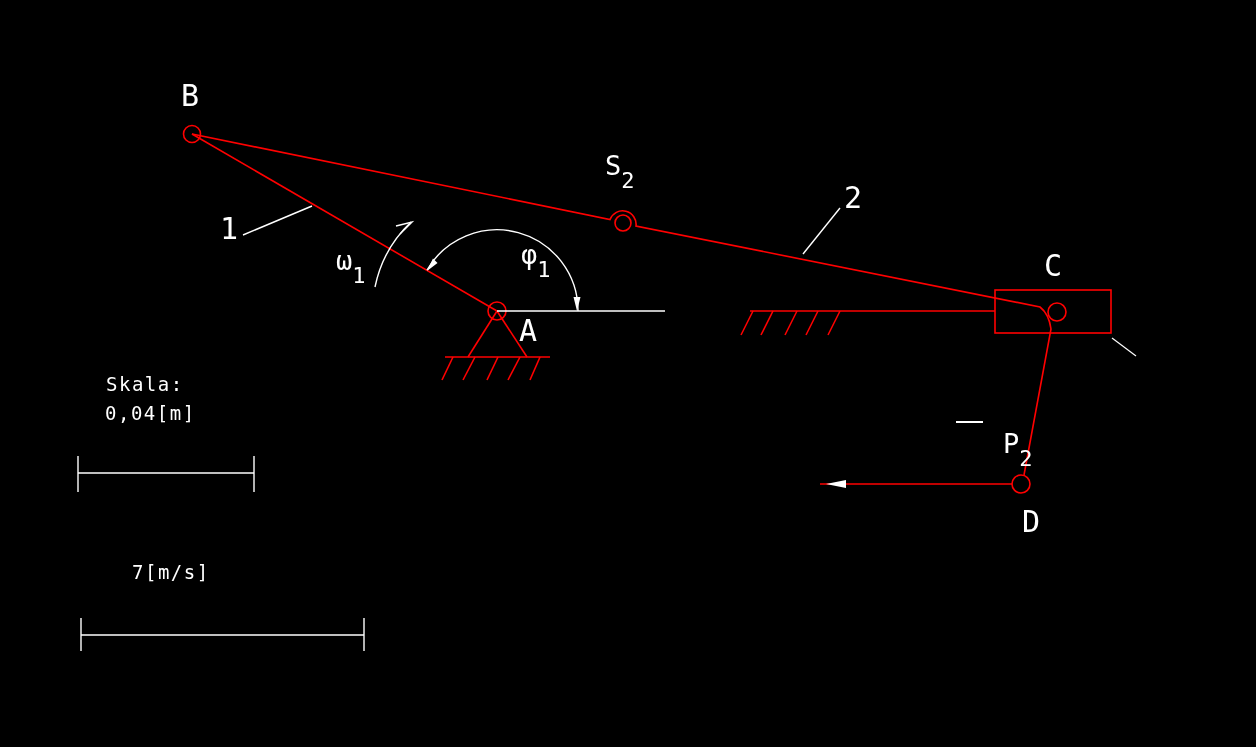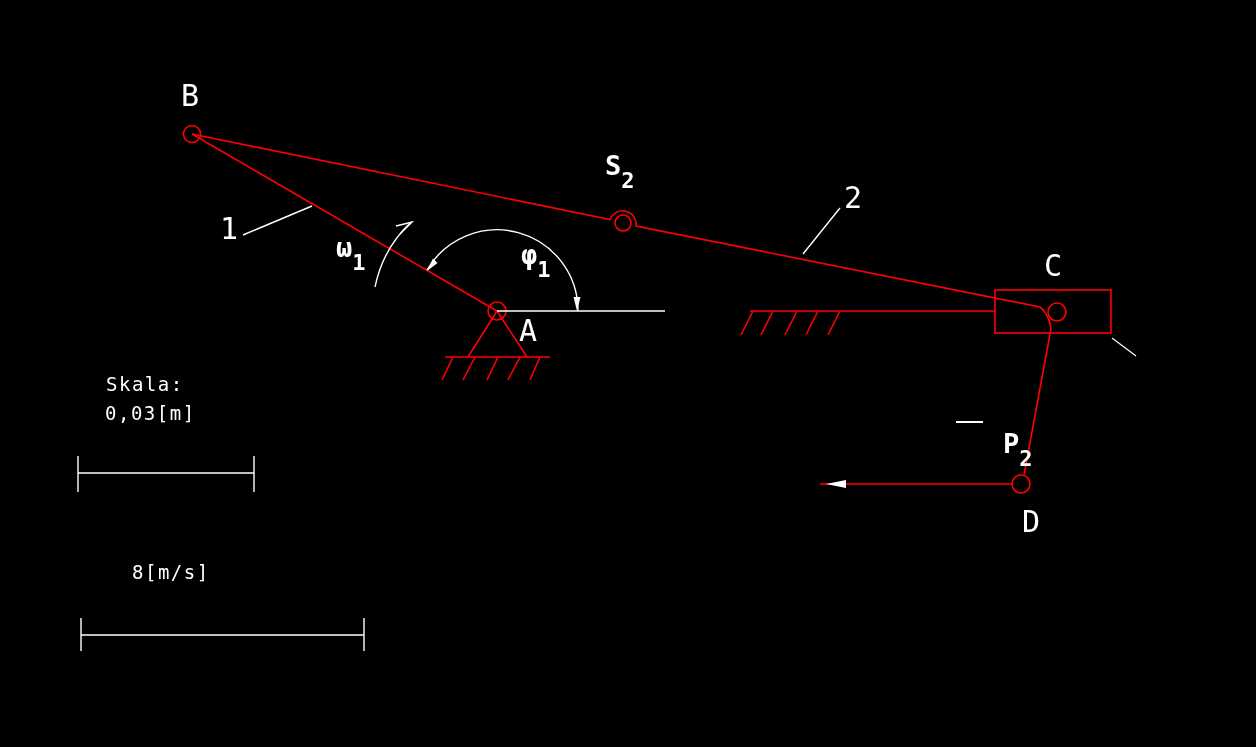--- a/index.html
+++ b/index.html
@@ -12,21 +12,21 @@
   }
   #drawing{position:absolute;left:0;top:0;}
   .lbl{
     position:absolute;
     color:#ffffff;
     line-height:1;
     white-space:nowrap;
     font-weight:normal;
   }
   .big{font-size:30px;}
-  .mid{font-size:27px;font-weight:bold;}
+  .mid{font-size:27px;}
   .leg{font-size:19px;letter-spacing:1.5px;}
   .sub{display:inline-block;font-size:22px;transform:translateY(13px);}
   .overbar{position:absolute;background:#ffffff;height:2px;}
 </style>
 </head>
 <body>
 
 <div id="canvas">
 
   <svg id="drawing" width="1256" height="747" viewBox="0 0 1256 747">
@@ -99,21 +99,21 @@
       <polygon points="577,311 573.5,297 580.5,297"></polygon>
       <polygon points="427,271 433,258.5 437.5,263"></polygon>
       <polygon points="826,484 846,480 846,488"></polygon>
     </g>
   </svg>
 
   <div class="lbl big" style="left:181px;top:81px;">B</div>
 
   <div class="lbl big" style="left:220px;top:214px;">1</div>
 
-  <div class="lbl mid" style="left:336px;top:234px;">
+  <div class="lbl mid" style="left:336px;top:247px;">
     <span>ω</span><span class="sub">1</span>
   </div>
 
   <div class="lbl mid" style="left:521px;top:241px;">
     <span>φ</span><span class="sub">1</span>
   </div>
 
   <div class="lbl big" style="left:519px;top:316px;">A</div>
 
   <div class="lbl mid" style="left:605px;top:152px;">
@@ -126,17 +126,17 @@
 
   <div class="overbar" style="left:956px;top:421px;width:27px;"></div>
   <div class="lbl mid" style="left:1003px;top:430px;">
     <span>P</span><span class="sub">2</span>
   </div>
 
   <div class="lbl big" style="left:1022px;top:507px;">D</div>
 
   <div class="lbl leg" style="left:106px;top:375px;">Skala:</div>
 
-  <div class="lbl leg" style="left:105px;top:404px;">0,03[m]</div>
+  <div class="lbl leg" style="left:105px;top:404px;">0,04[m]</div>
 
-  <div class="lbl leg" style="left:132px;top:563px;">8[m/s]</div>
+  <div class="lbl leg" style="left:132px;top:563px;">7[m/s]</div>
 
 </div>
 
 </body></html>

